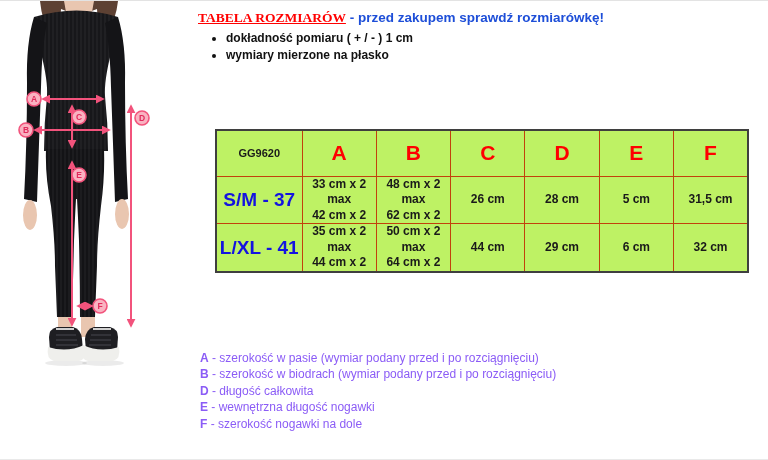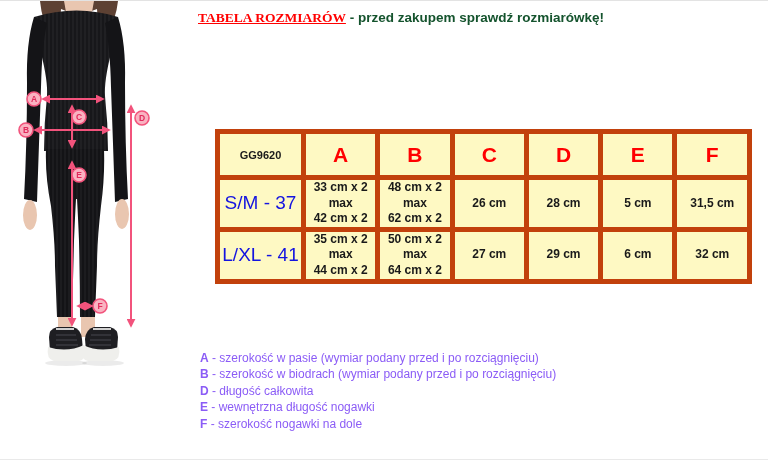--- a/index.html
+++ b/index.html
@@ -11,37 +11,37 @@
     overflow: hidden; border-top: 1px solid #e3e3e3; border-bottom: 1px solid #e9e9e9;
   }
 
   
   .photo { position: absolute; left: 0; top: 0; width: 180px; height: 460px; }
   .photo svg { display: block; }
 
   
   .title { position: absolute; left: 198px; top: 9px; font-size: 13.5px; font-weight: bold; white-space: nowrap; }
   .title .red { color: #ff0000; text-decoration: underline; font-family: Liberation Serif, serif; }
-  .title .suffix { color: #14532d; }
+  .title .suffix { color: #1d4ed8; }
   .bullets { position: absolute; left: 226px; top: 29px; list-style: disc; }
   .bullets li { font-size: 12px; font-weight: bold; line-height: 17px; color: #111; }
 
   
   table.size-table {
     position: absolute; left: 215px; top: 128px; width: 532px;
     border-collapse: collapse; table-layout: fixed;
     border: 2px solid #3f3f3f;
   }
   .size-table th, .size-table td {
-    border: 5px solid #c2410c; text-align: center; vertical-align: middle;
-    background: #fef9c3; padding: 0;
+    border: 1px solid #c2410c; text-align: center; vertical-align: middle;
+    background: #bef264; padding: 0;
   }
   .size-table .code { font-size: 11px; font-weight: bold; color: #1a1a1a; }
   .size-table .letter { font-size: 21px; font-weight: bold; color: #ff0000; }
-  .size-table .size { font-size: 19px; font-weight: normal; color: #1414e0; margin-top: 20px; }
+  .size-table .size { font-size: 19px; font-weight: bold; color: #1414e0; margin-top: 20px; }
   .size-table .val { font-size: 12px; font-weight: bold; color: #1a1a1a; white-space: pre-line; line-height: 1.3; }
   .size-table tr.hdr { height: 46px; }
   .size-table tr.r1 { height: 46px; }
   .size-table tr.r2 { height: 43px; }
 
   
   .legend { position: absolute; left: 200px; top: 349px; }
   .legend .row { font-size: 12px; line-height: 16.4px; color: #8b5cf6; white-space: nowrap; }
   .legend .ltr { font-weight: bold; }
 </style>
@@ -132,20 +132,24 @@
           <circle cx="100" cy="305" r="7" fill="#f9b2c1" stroke="#f2537c" stroke-width="1.6"></circle>
           <text x="100" y="308" fill="#e12a5c">F</text>
         </g>
       </g>
     </svg>
   </div>
 
   <div class="title">
     <span class="red">TABELA ROZMIARÓW</span><span class="suffix"> - przed zakupem sprawdź rozmiarówkę!</span>
   </div>
+  <ul class="bullets">
+    <li>dokładność pomiaru ( + / - ) 1 cm</li>
+    <li>wymiary mierzone na płasko</li>
+  </ul>
 
   <table class="size-table">
     <colgroup>
       <col style="width:86px">
         <col style="width:74.3px">
         <col style="width:74.3px">
         <col style="width:74.3px">
         <col style="width:74.3px">
         <col style="width:74.3px">
         <col style="width:74.5px">
@@ -174,21 +178,21 @@
         <td class="val">31,5 cm</td>
       </tr>
       <tr class="r2">
         <td class="size">L/XL - 41</td>
         <td class="val">35 cm x 2
 max
 44 cm x 2</td>
         <td class="val">50 cm x 2
 max
 64 cm x 2</td>
-        <td class="val">27 cm</td>
+        <td class="val">44 cm</td>
         <td class="val">29 cm</td>
         <td class="val">6 cm</td>
         <td class="val">32 cm</td>
       </tr>
     </tbody>
   </table>
 
   <div class="legend">
     <div class="row"><span class="ltr">A</span> <span>- szerokość w pasie (wymiar podany przed i po rozciągnięciu)</span></div>
     <div class="row"><span class="ltr">B</span> <span>- szerokość w biodrach (wymiar podany przed i po rozciągnięciu)</span></div>

